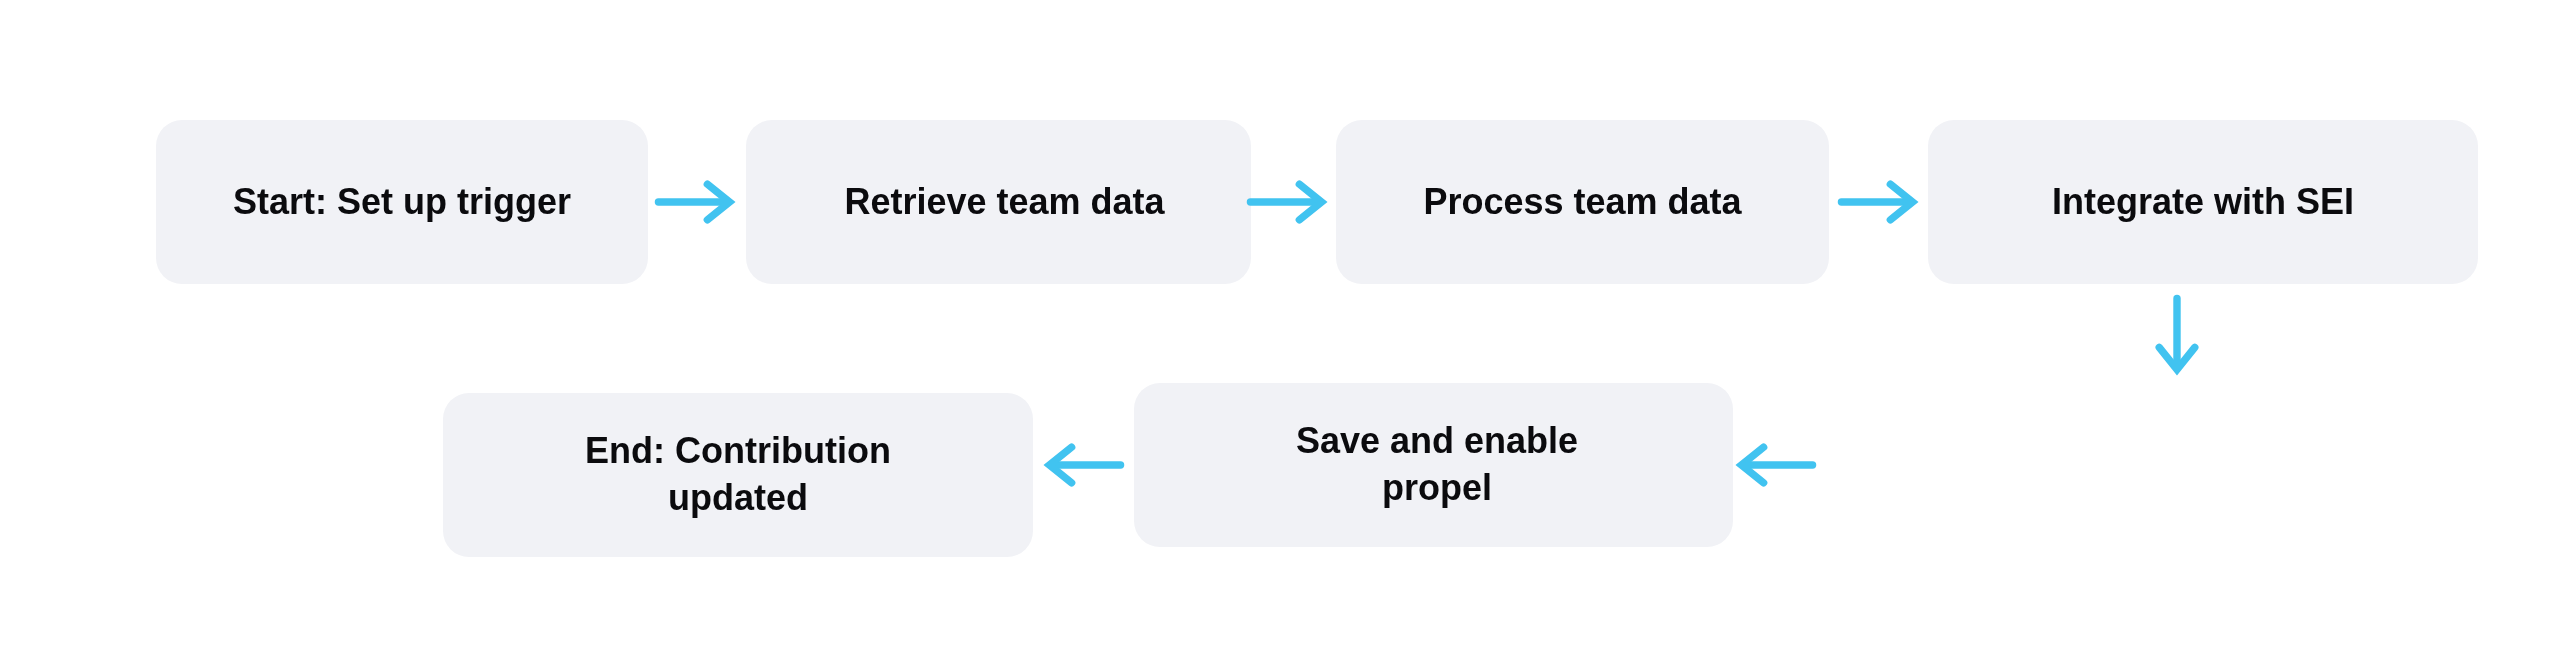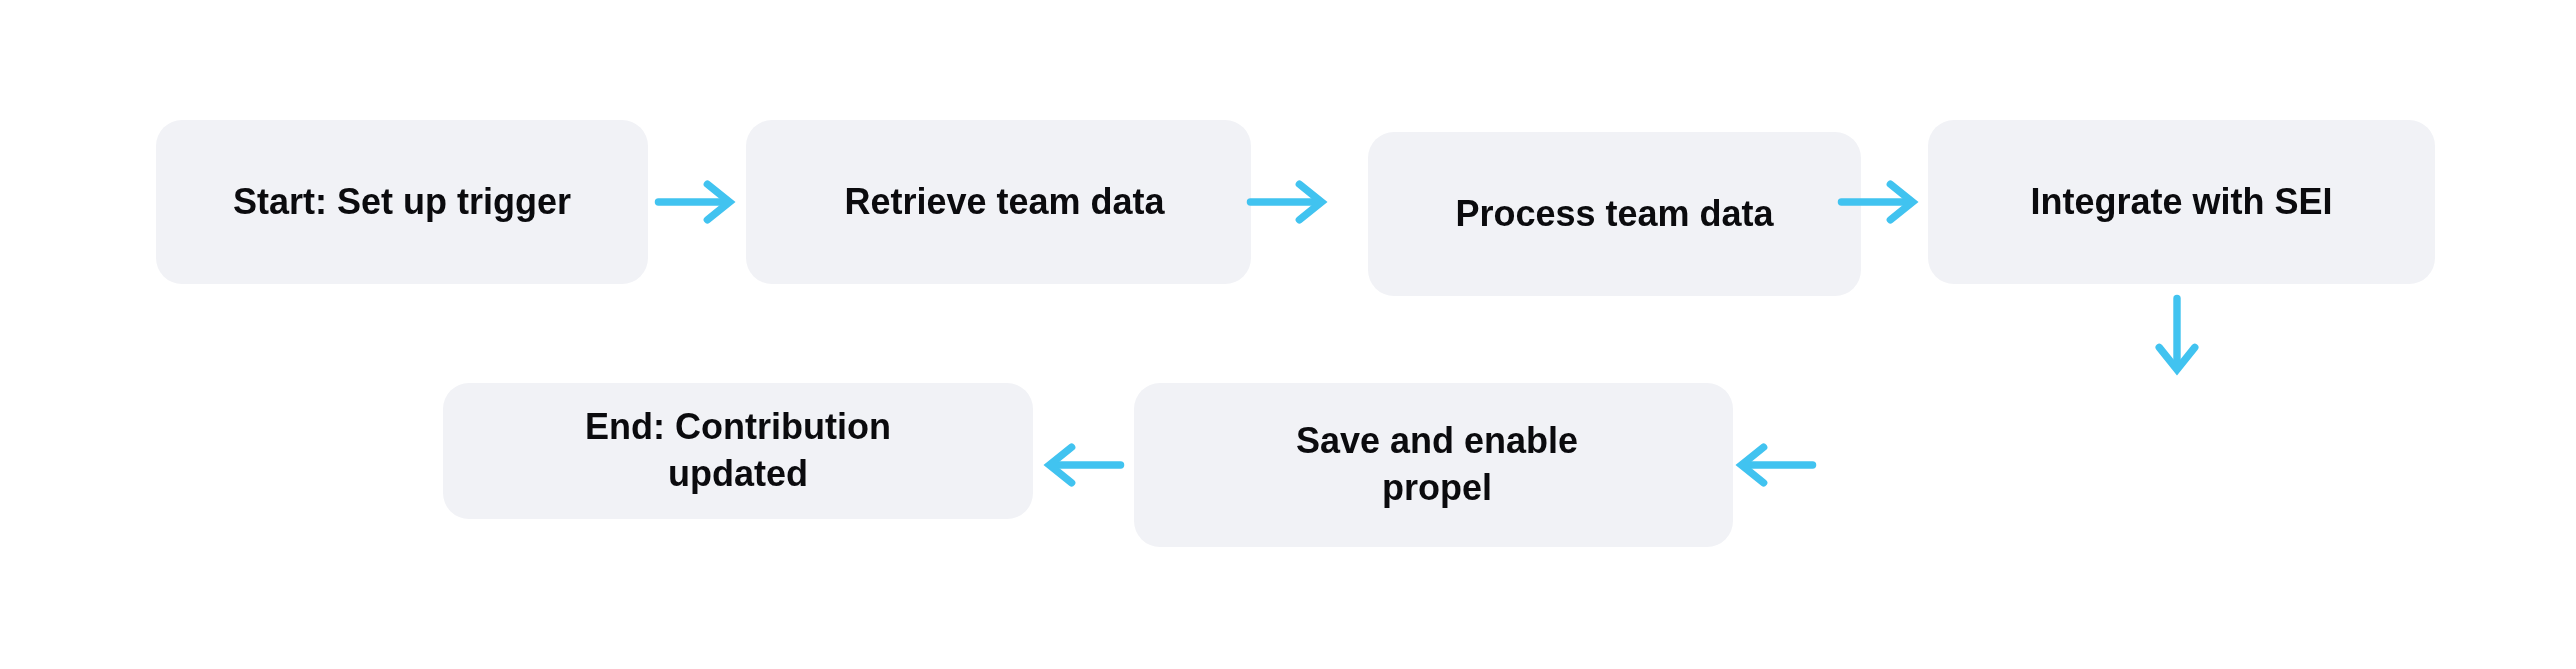--- a/index.html
+++ b/index.html
@@ -50,34 +50,34 @@
 <div class="canvas">
 
   <div class="node n1" style="left:156px; top:120px; width:492px; height:164px;">
     <span class="label">Start: Set up trigger</span>
   </div>
 
   <div class="node n2" style="left:746px; top:120px; width:493px; height:164px;padding-left:12px;">
     <span class="label">Retrieve team data</span>
   </div>
 
-  <div class="node n3" style="left:1336px; top:132px; width:493px; height:164px;margin-left:32px;">
+  <div class="node n3" style="left:1336px; top:120px; width:493px; height:164px;">
     <span class="label">Process team data</span>
   </div>
 
-  <div class="node n4" style="left:1928px; top:120px; width:507px; height:164px;">
+  <div class="node n4" style="left:1928px; top:120px; width:550px; height:164px;">
     <span class="label">Integrate with SEI</span>
   </div>
 
 
   <div class="node n6" style="left:1134px; top:383px; width:592px; height:164px;padding-left:7px;">
     <span class="label">Save and enable propel</span>
   </div>
 
-  <div class="node n7" style="left:443px; top:383px; width:590px; height:136px;">
+  <div class="node n7" style="left:443px; top:393px; width:590px; height:164px;">
     <span class="label">End: Contribution updated</span>
   </div>
 
   <div class="edge" style="left:654px; top:172px; width:83px; height:60px;">
     <svg viewBox="0 0 112 80" fill="none" stroke="currentColor" stroke-width="10" stroke-linecap="round" stroke-linejoin="miter">
       <path d="M6 40 H98"></path>
       <path d="M72 16 L102 40 L72 64"></path>
     </svg>
   </div>
 

